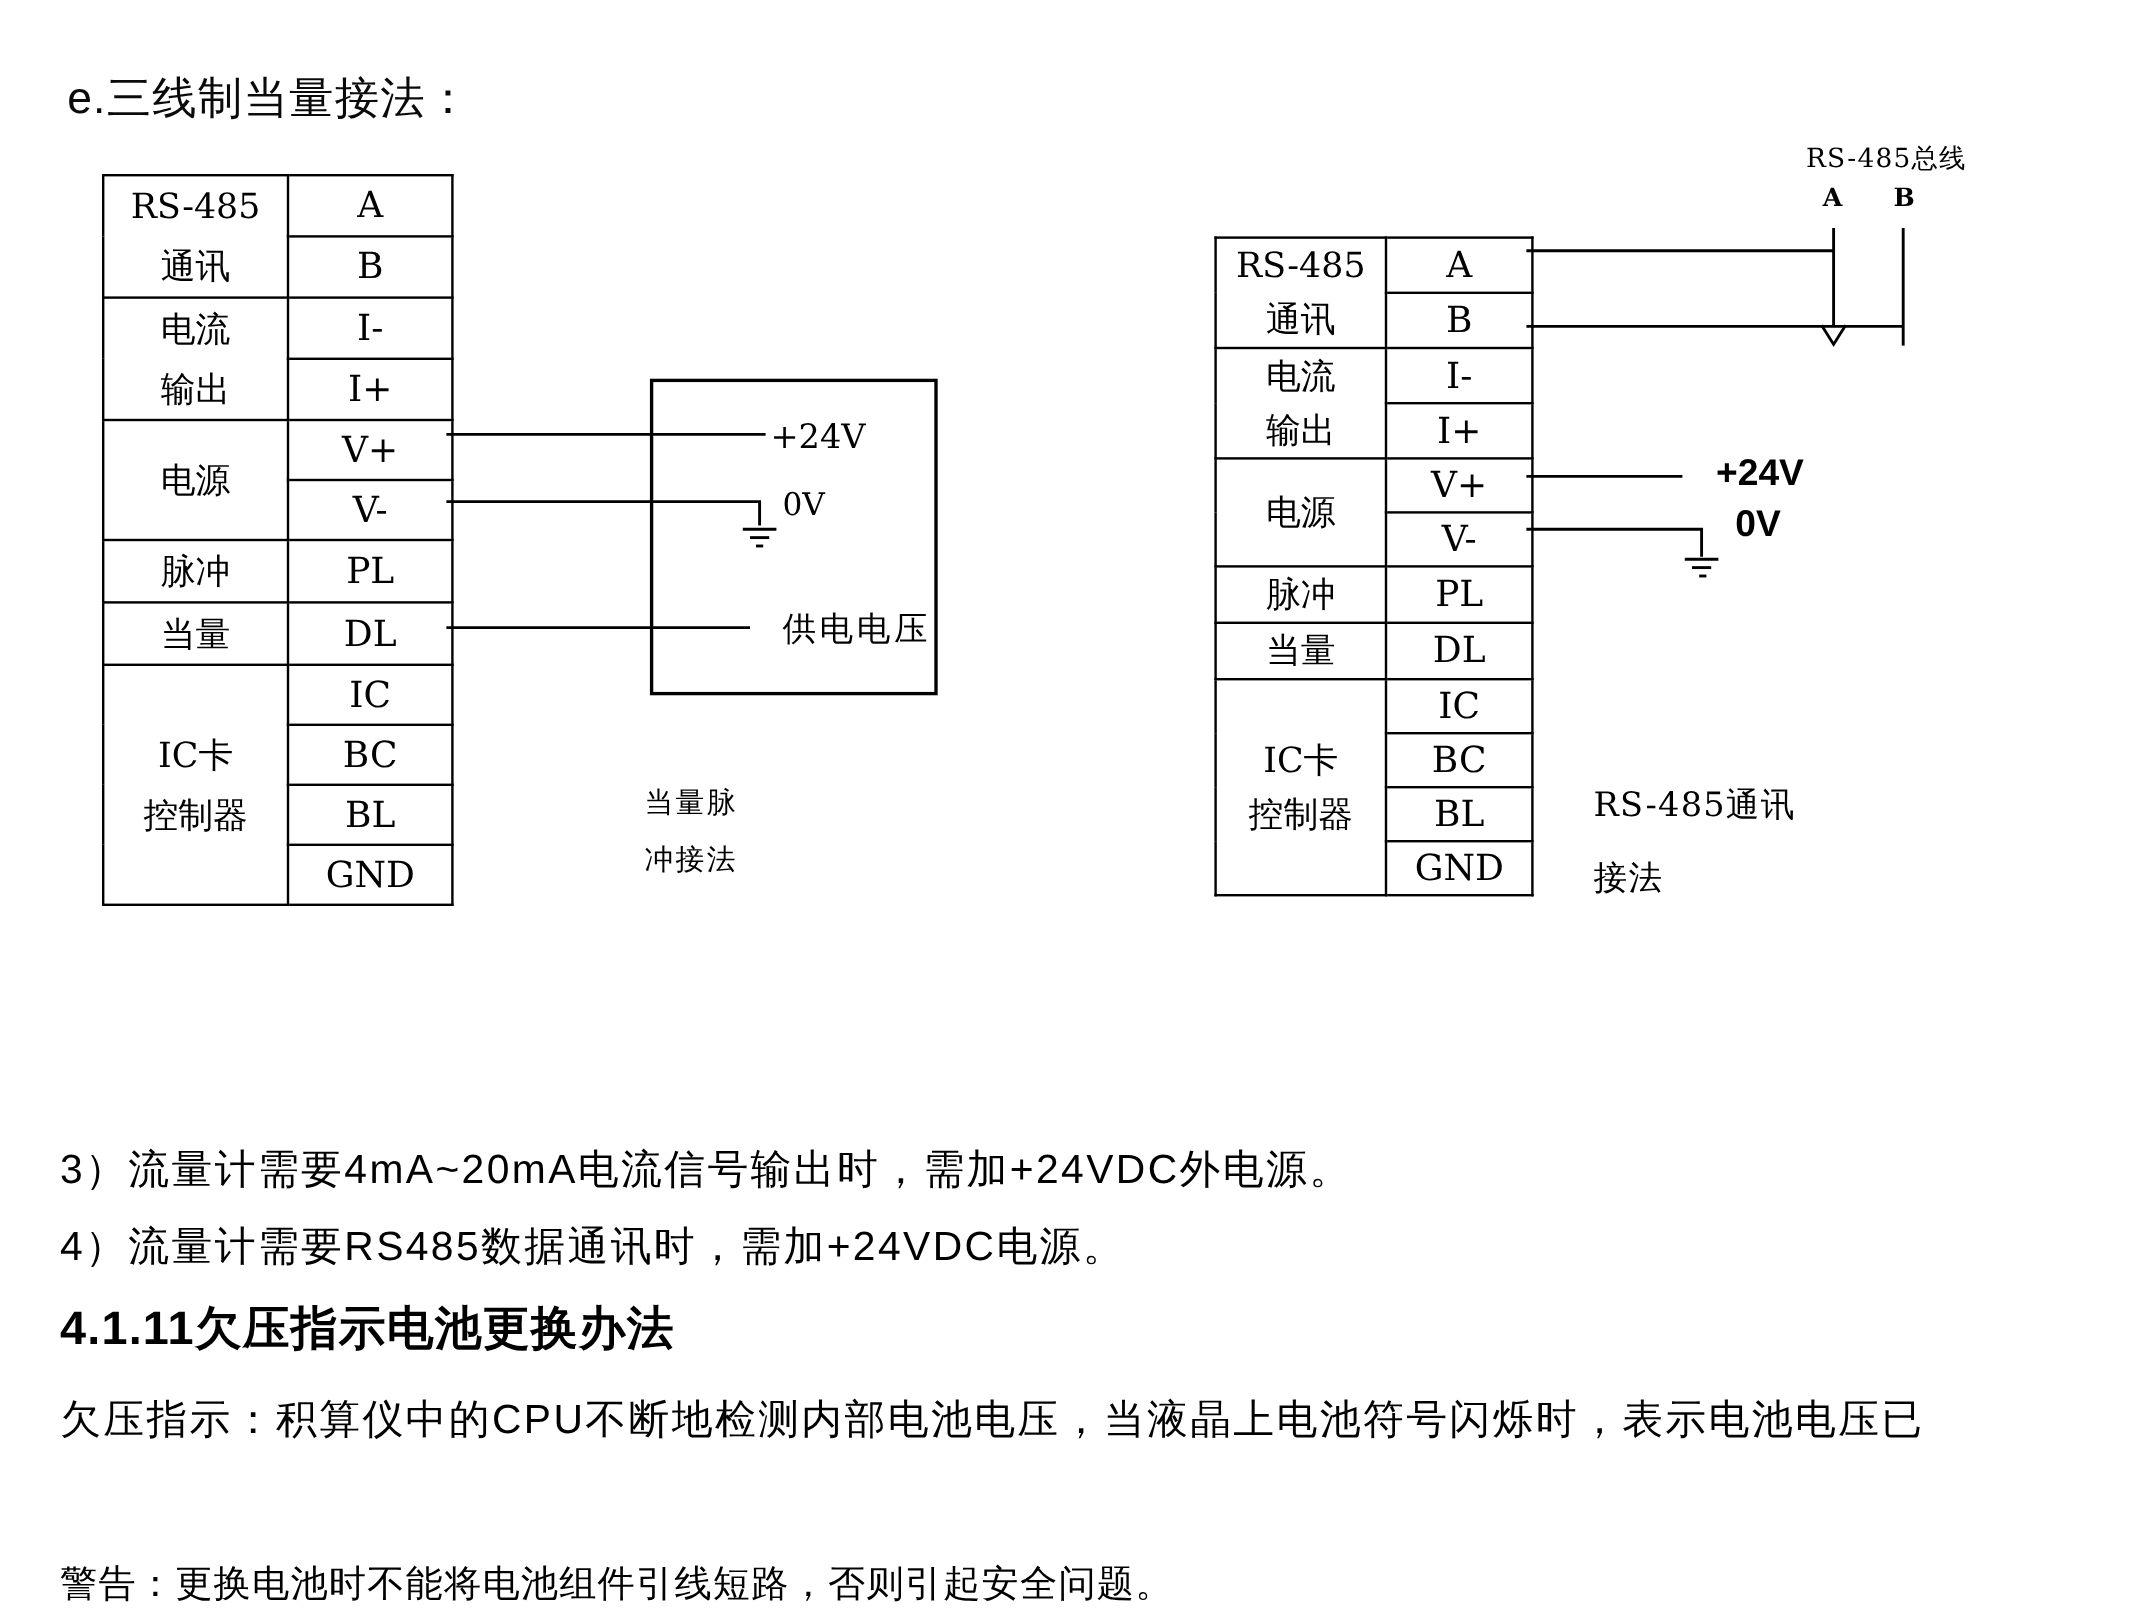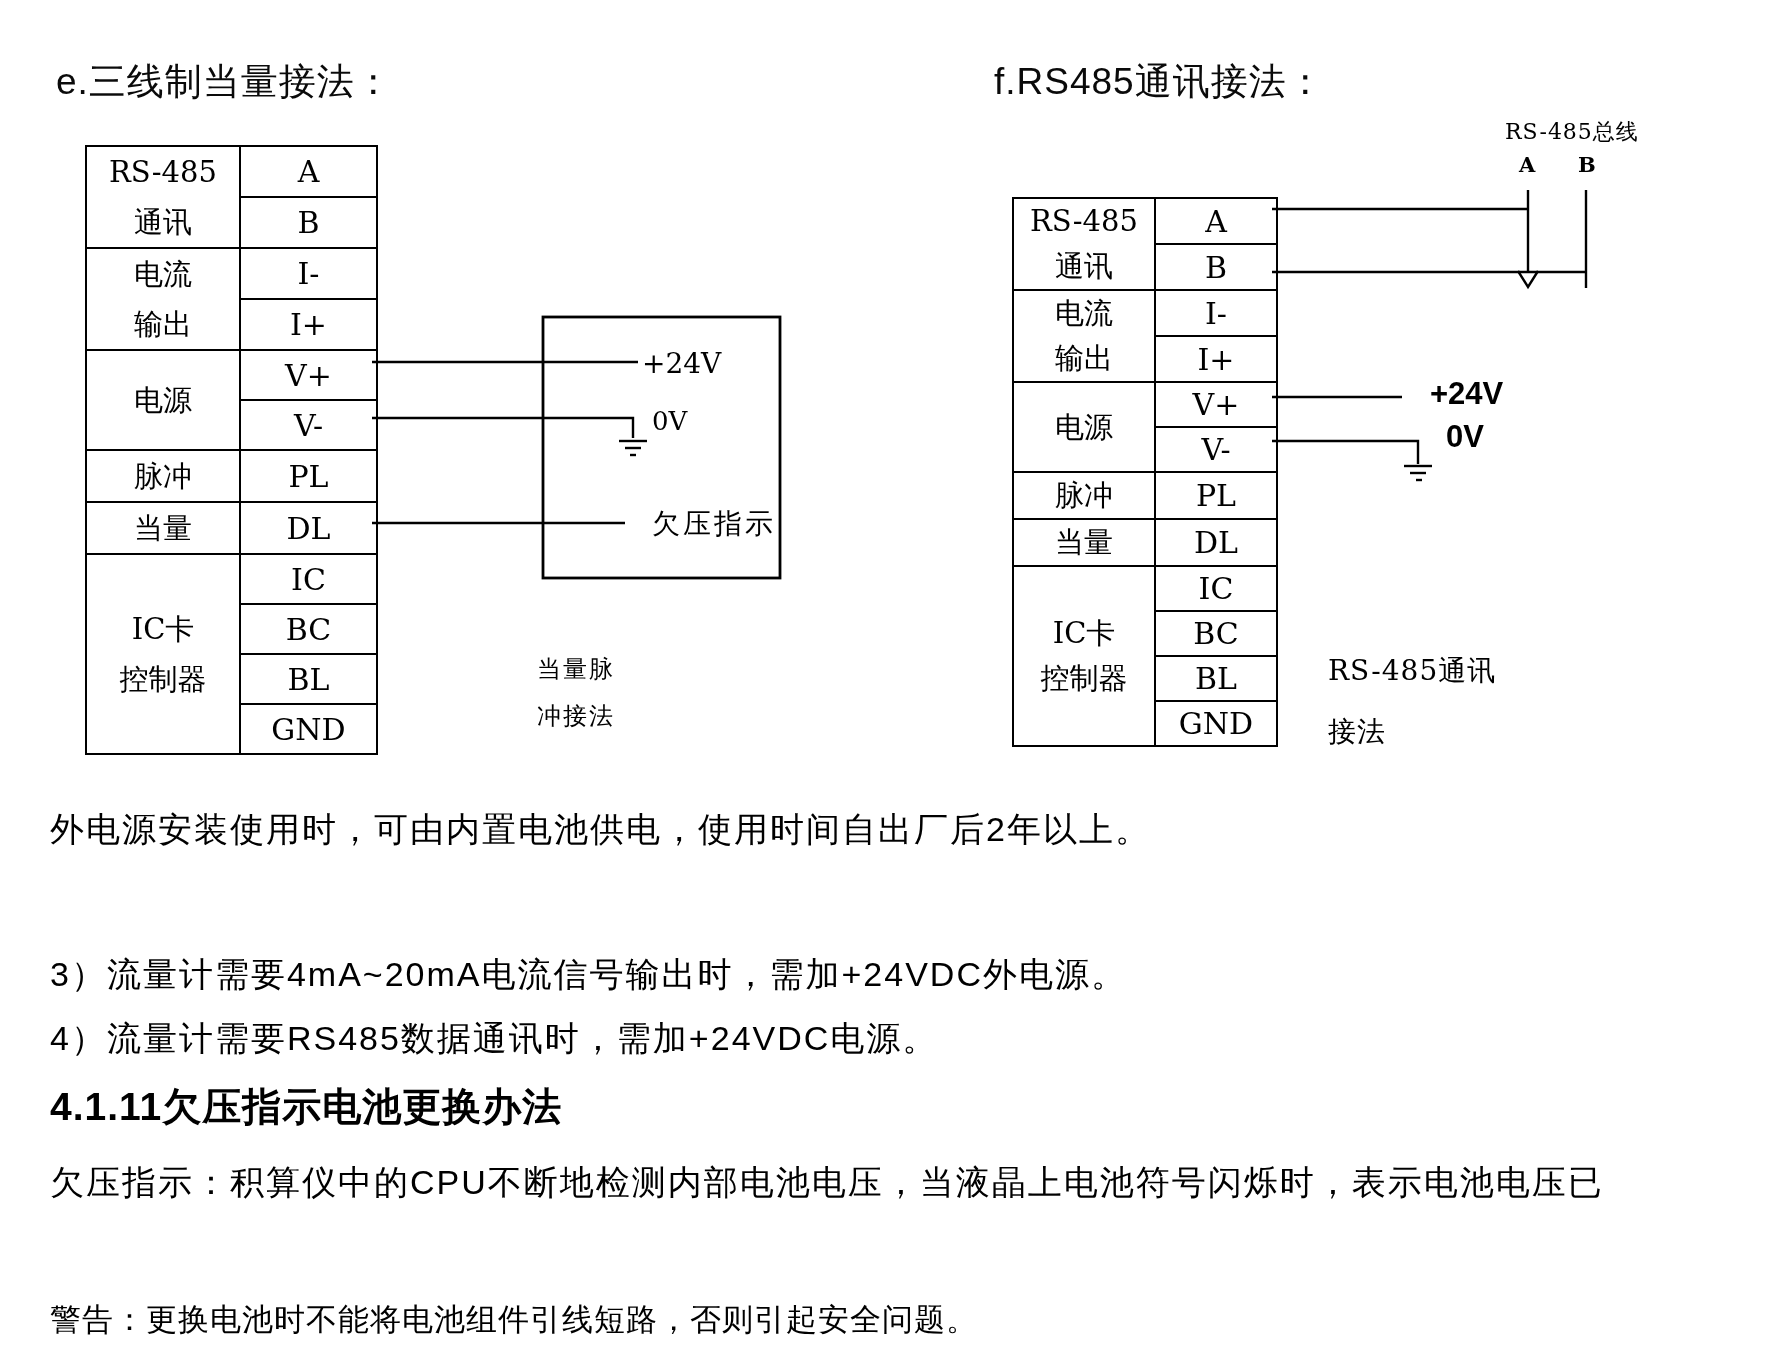--- a/index.html
+++ b/index.html
@@ -52,21 +52,20 @@
   .p5{top:1160px;}
   .p6{top:1228px;}
   .warn{top:1299px;font-size:31px;letter-spacing:1px;}
 </style>
 </head>
 <body>
 
 <div class="page">
 
   <div class="abs sec-title" style="left:56px;top:57px;">e.三线制当量接法：</div>
-  <div class="abs sec-title" style="left:994px;top:57px;">f.RS485通讯接法：</div>
 
   <table class="term-table t-left">
     <tbody>
         <tr>
           <td class="g" rowspan="2">RS-485
 通讯</td>
         <td class="t">A</td>
         </tr>
     <tr>
           <td class="t">B</td>
@@ -182,32 +181,31 @@
       <path d="M1272,397 H1402"></path>
       <path d="M1272,441 H1418 V464"></path>
       <path d="M1404,466 H1432"></path>
       <path d="M1410,473 H1426"></path>
       <path d="M1416,480 H1422"></path>
     </g>
   </svg>
 
   <div class="lbl lbl-serif lbl-24v-e">+24V</div>
   <div class="lbl lbl-serif lbl-0v-e">0V</div>
-  <div class="lbl lbl-serif lbl-equiv">欠压指示</div>
+  <div class="lbl lbl-serif lbl-equiv">供电电压</div>
   <div class="lbl lbl-serif caption-e">当量脉
 冲接法</div>
 
   <div class="lbl lbl-serif lbl-bus">RS-485总线</div>
   <div class="lbl lbl-serif lbl-busA">A</div>
   <div class="lbl lbl-serif lbl-busB">B</div>
   <div class="lbl lbl-24v-f">+24V</div>
   <div class="lbl lbl-0v-f">0V</div>
   <div class="lbl lbl-serif caption-f">RS-485通讯
 接法</div>
 
-  <div class="para p1">外电源安装使用时，可由内置电池供电，使用时间自出厂后2年以上。</div>
   <div class="para p3">3）流量计需要4mA~20mA电流信号输出时，需加+24VDC外电源。</div>
   <div class="para p4">4）流量计需要RS485数据通讯时，需加+24VDC电源。</div>
   <div class="heading">4.1.11欠压指示电池更换办法</div>
   <div class="para p5">欠压指示：积算仪中的CPU不断地检测内部电池电压，当液晶上电池符号闪烁时，表示电池电压已</div>
   <div class="para warn">警告：更换电池时不能将电池组件引线短路，否则引起安全问题。</div>
 
 </div>
 
 </body></html>

